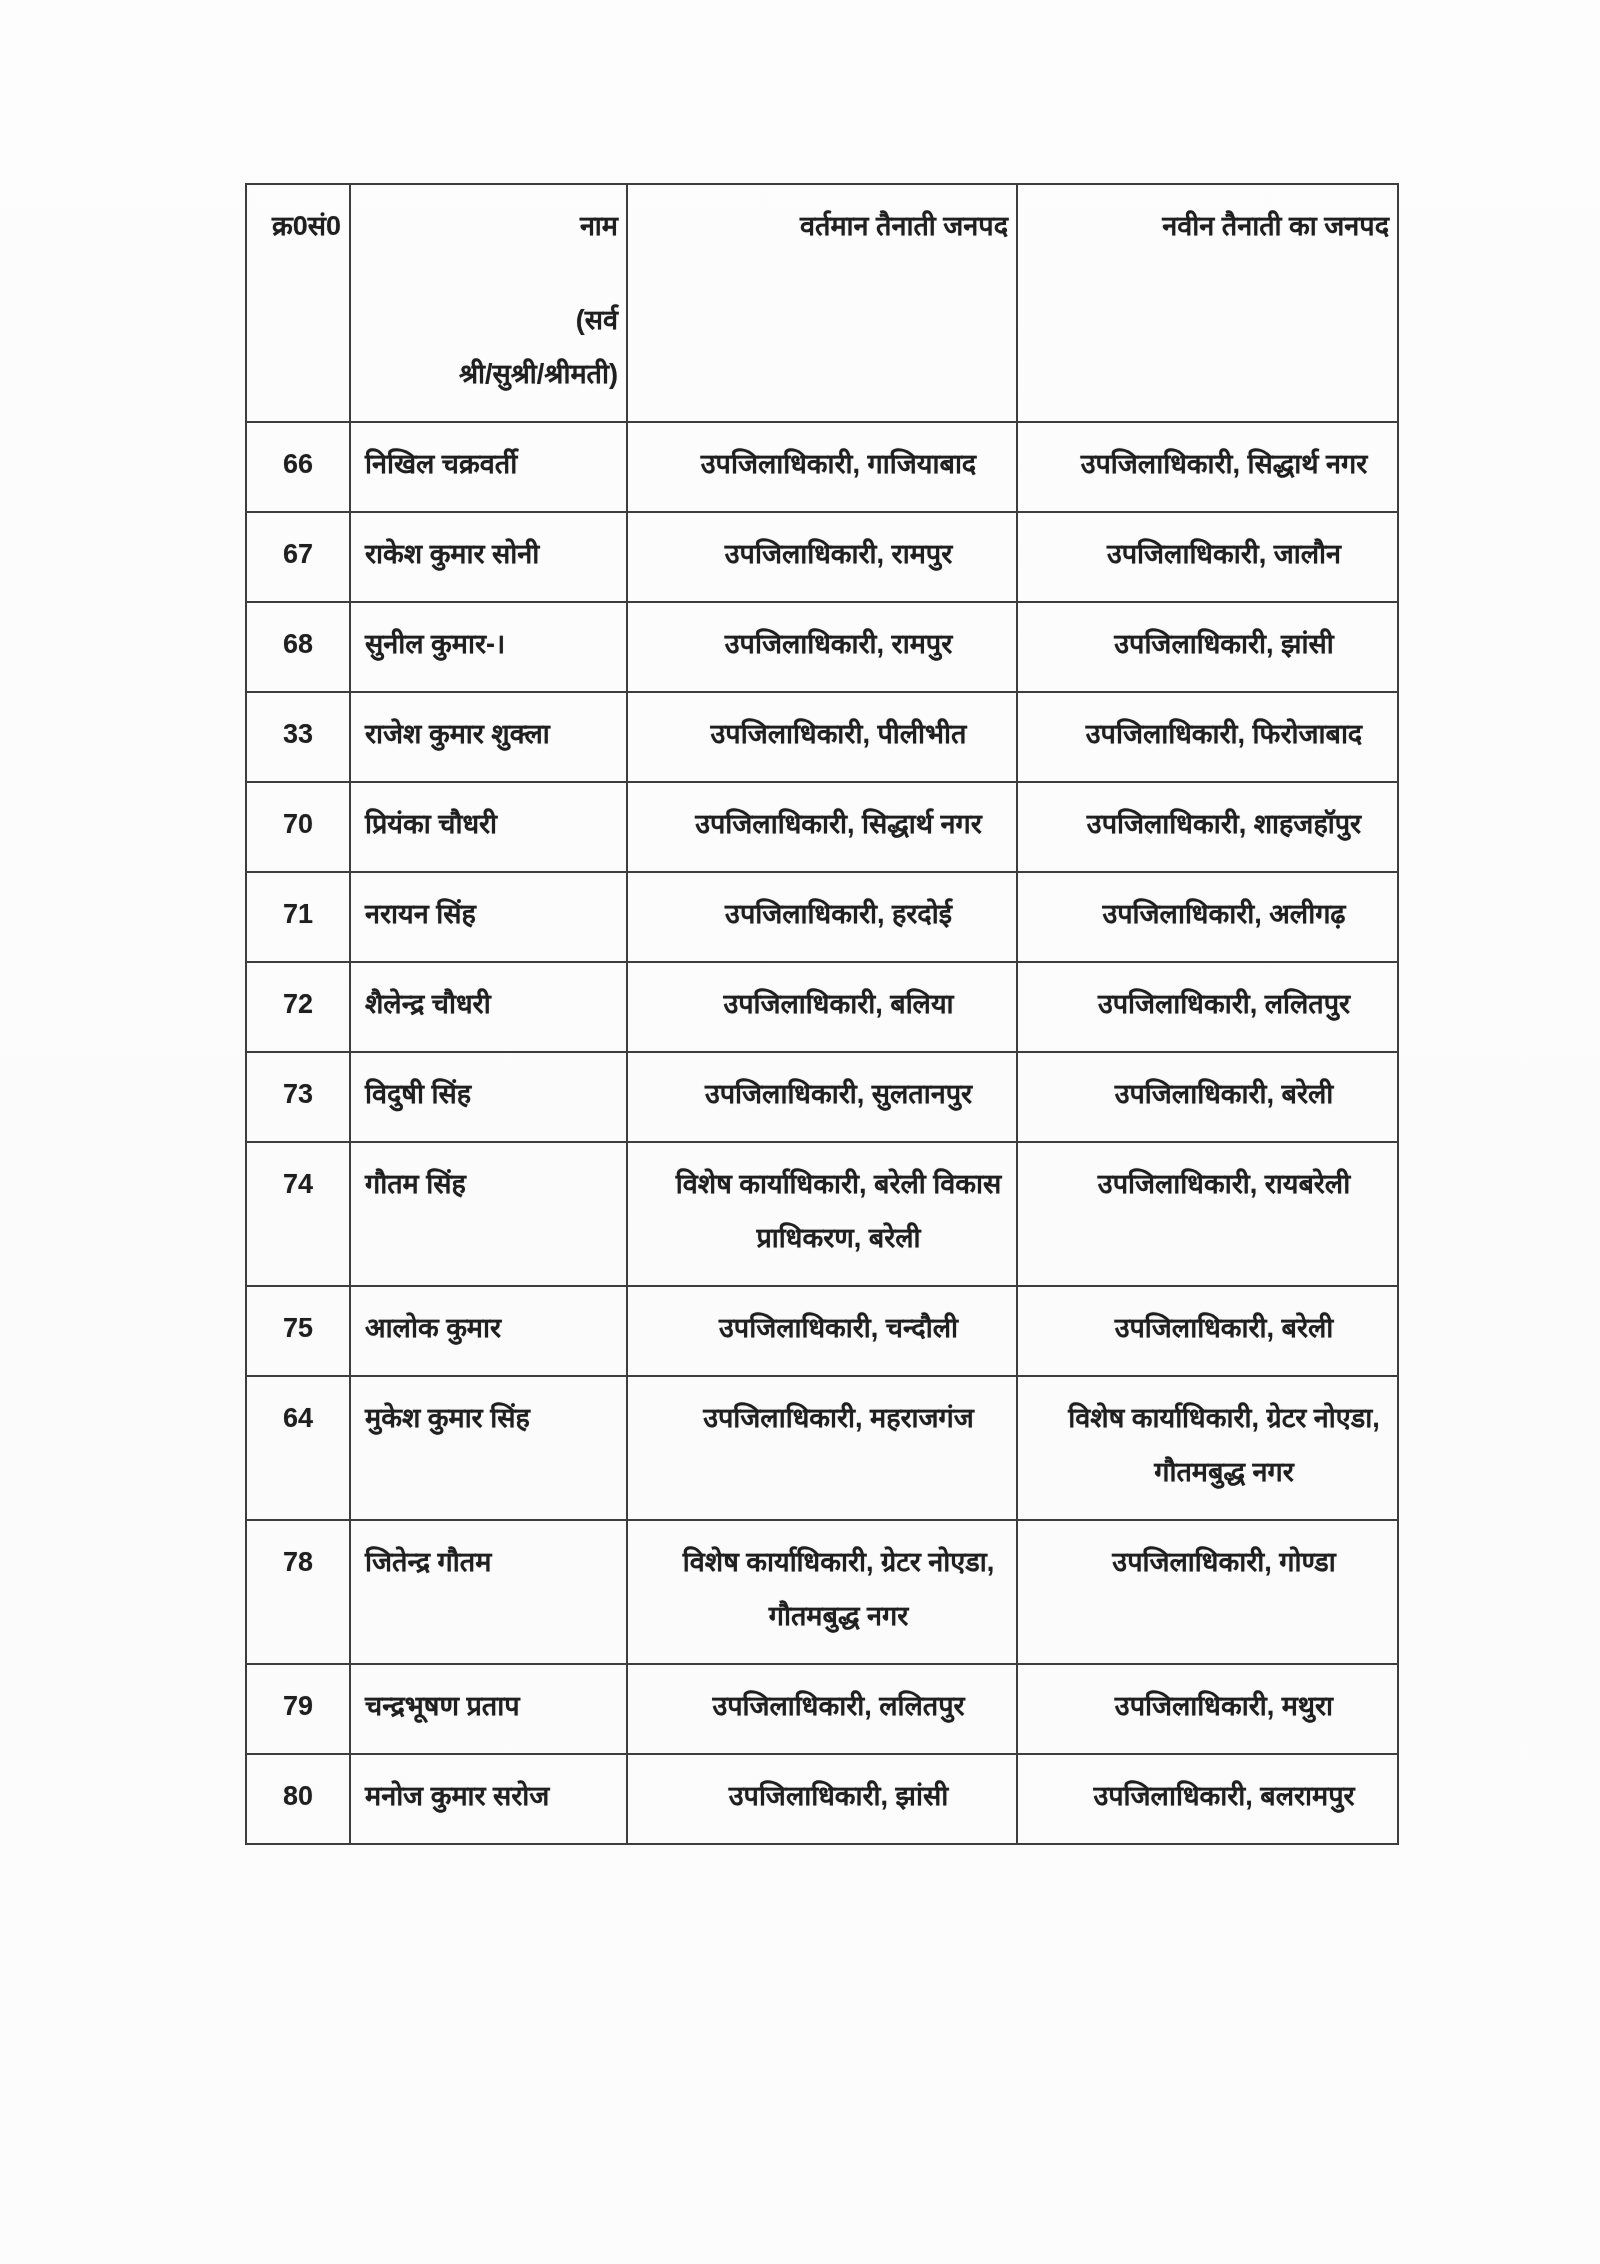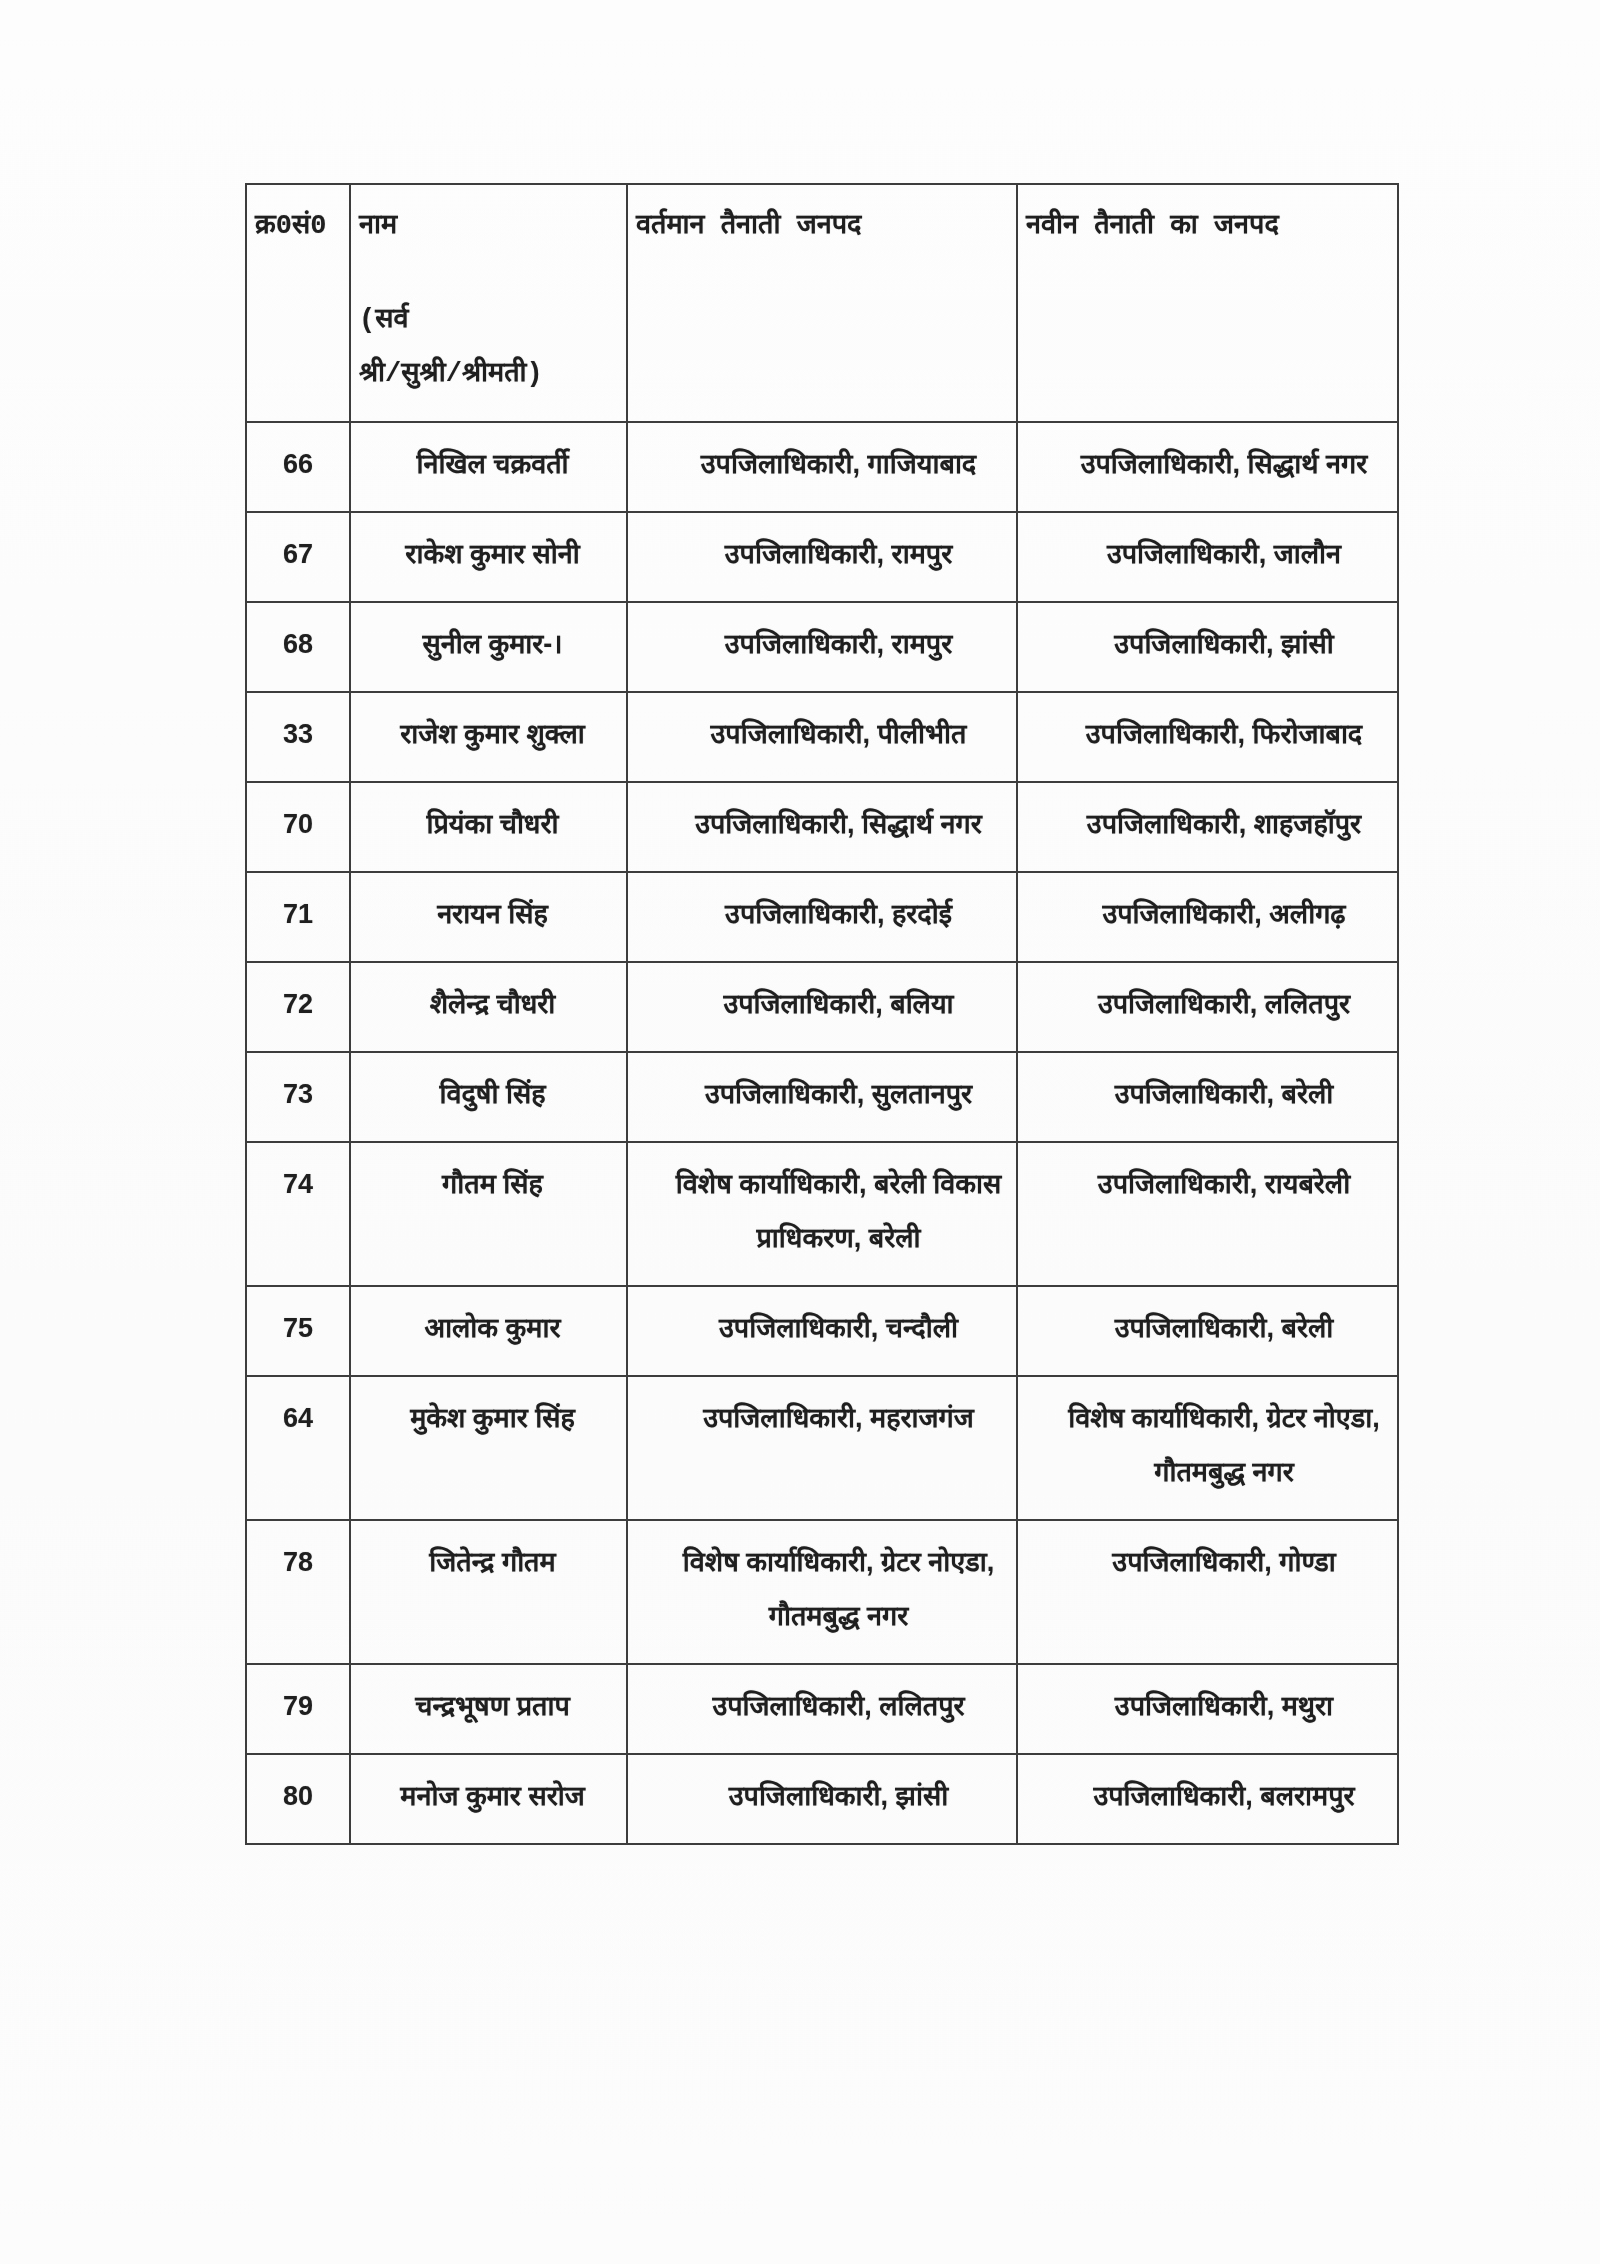--- a/index.html
+++ b/index.html
@@ -37,23 +37,23 @@
     font-size: 27px;
     line-height: 2.0;
     padding: 14px 8px 20px 8px;
     color: var(--ink, #1f1f1f);
     text-shadow: 0 0 1px rgba(30,30,30,0.35);
     word-wrap: break-word;
   }
   .doc-table thead tr { height: 231px; }
   tr.single { height: 83px; }
   tr.tall   { height: 111px; }
-  th { text-align: left; font-family: Liberation Mono, monospace; }
+  th { text-align: right; }
   td.c1 { text-align: center; padding-left: 2px; padding-right: 2px; }
-  td.c2 { text-align: center; padding-left: 14px; padding-right: 6px; }
+  td.c2 { text-align: left; padding-left: 14px; padding-right: 6px; }
   td.c3, td.c4 { text-align: center; padding-left: 41px; }
   .h-gap { margin-bottom: 40px; }
 </style>
 </head>
 <body>
 
 <div class="page">
   <table class="doc-table">
     <colgroup>
       <col class="c1">

